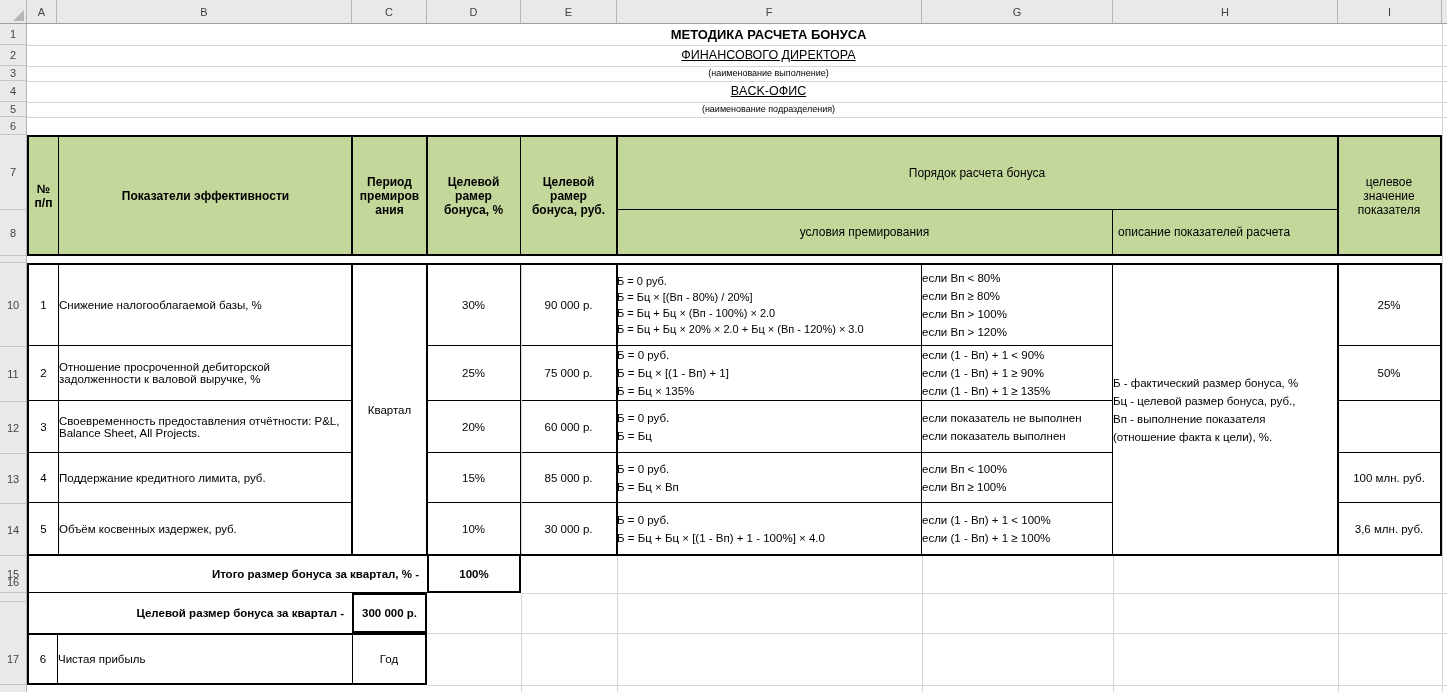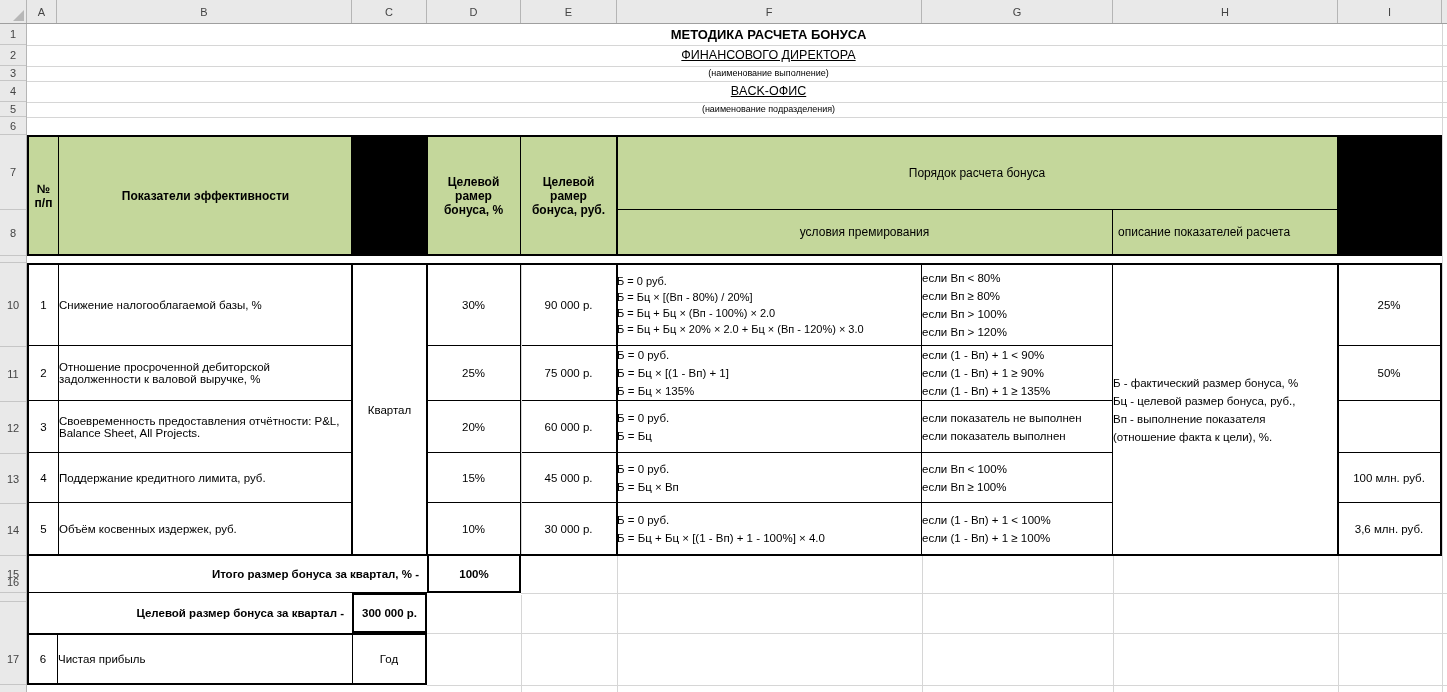--- a/index.html
+++ b/index.html
@@ -102,25 +102,27 @@
   <div class="titleline t-und" style="top:48px;">ФИНАНСОВОГО ДИРЕКТОРА</div>
   <div class="titleline t-small" style="top:68px;">(наименование выполнение)</div>
   <div class="titleline t-und" style="top:84px;">BACK-ОФИС</div>
   <div class="titleline t-small" style="top:104px;">(наименование подразделения)</div>
 
   <div class="gtable" style="left:27px;top:135px;width:1415px;height:121px;
        grid-template-columns:29px 293px 73px 93px 95px 304px 190px 224px auto;
        grid-template-rows:72px auto;">
     <div class="hcell hb" style="grid-column:1;grid-row:1/3;padding:0 2px;">№ п/п</div>
     <div class="hcell hb" style="grid-column:2;grid-row:1/3;">Показатели эффективности</div>
+    <div class="hcell hb" style="grid-column:3;grid-row:1/3;word-break:break-word;">Период премирования</div>
     <div class="hcell hb" style="grid-column:4;grid-row:1/3;">Целевой рамер бонуса, %</div>
     <div class="hcell hb" style="grid-column:5;grid-row:1/3;">Целевой рамер бонуса, руб.</div>
     <div class="hcell" style="grid-column:6/9;grid-row:1;">Порядок расчета бонуса</div>
     <div class="hcell" style="grid-column:6/8;grid-row:2;">условия премирования</div>
     <div class="hcell" style="grid-column:8;grid-row:2;justify-content:flex-start;text-align:left;">описание показателей расчета</div>
+    <div class="hcell" style="grid-column:9;grid-row:1/3;">целевое значение показателя</div>
   </div>
 
   <div class="vline" style="left:351px;top:135px;height:121px;"></div>
   <div class="vline" style="left:426px;top:135px;height:121px;"></div>
   <div class="vline" style="left:616px;top:135px;height:121px;"></div>
   <div class="vline" style="left:1337px;top:135px;height:121px;"></div>
 
   <div class="gtable" style="left:27px;top:263px;width:1415px;height:293px;
        grid-template-columns:29px 293px 73px 93px 95px 304px 190px 224px auto;
        grid-template-rows:80px 54px 51px 49px auto;">
@@ -157,21 +159,21 @@
     <div class="dcell c-center" style="grid-column:5;grid-row:3;">60 000 р.</div>
     <div class="dcell c-left ml" style="grid-column:6;grid-row:3;">Б = 0 руб.
 Б = Бц</div>
     <div class="dcell c-left ml" style="grid-column:7;grid-row:3;">если показатель не выполнен
 если показатель выполнен</div>
     <div class="dcell c-center" style="grid-column:9;grid-row:3;"></div>
 
     <div class="dcell c-center" style="grid-column:1;grid-row:4;">4</div>
     <div class="dcell c-left" style="grid-column:2;grid-row:4;">Поддержание кредитного лимита, руб.</div>
     <div class="dcell c-center" style="grid-column:4;grid-row:4;">15%</div>
-    <div class="dcell c-center" style="grid-column:5;grid-row:4;">45 000 р.</div>
+    <div class="dcell c-center" style="grid-column:5;grid-row:4;">85 000 р.</div>
     <div class="dcell c-left ml" style="grid-column:6;grid-row:4;">Б = 0 руб.
 Б = Бц × Вп</div>
     <div class="dcell c-left ml" style="grid-column:7;grid-row:4;">если Вп &lt; 100%
 если Вп ≥ 100%</div>
     <div class="dcell c-center" style="grid-column:9;grid-row:4;">100 млн. руб.</div>
 
     <div class="dcell c-center" style="grid-column:1;grid-row:5;">5</div>
     <div class="dcell c-left" style="grid-column:2;grid-row:5;">Объём косвенных издержек, руб.</div>
     <div class="dcell c-center" style="grid-column:4;grid-row:5;">10%</div>
     <div class="dcell c-center" style="grid-column:5;grid-row:5;">30 000 р.</div>

